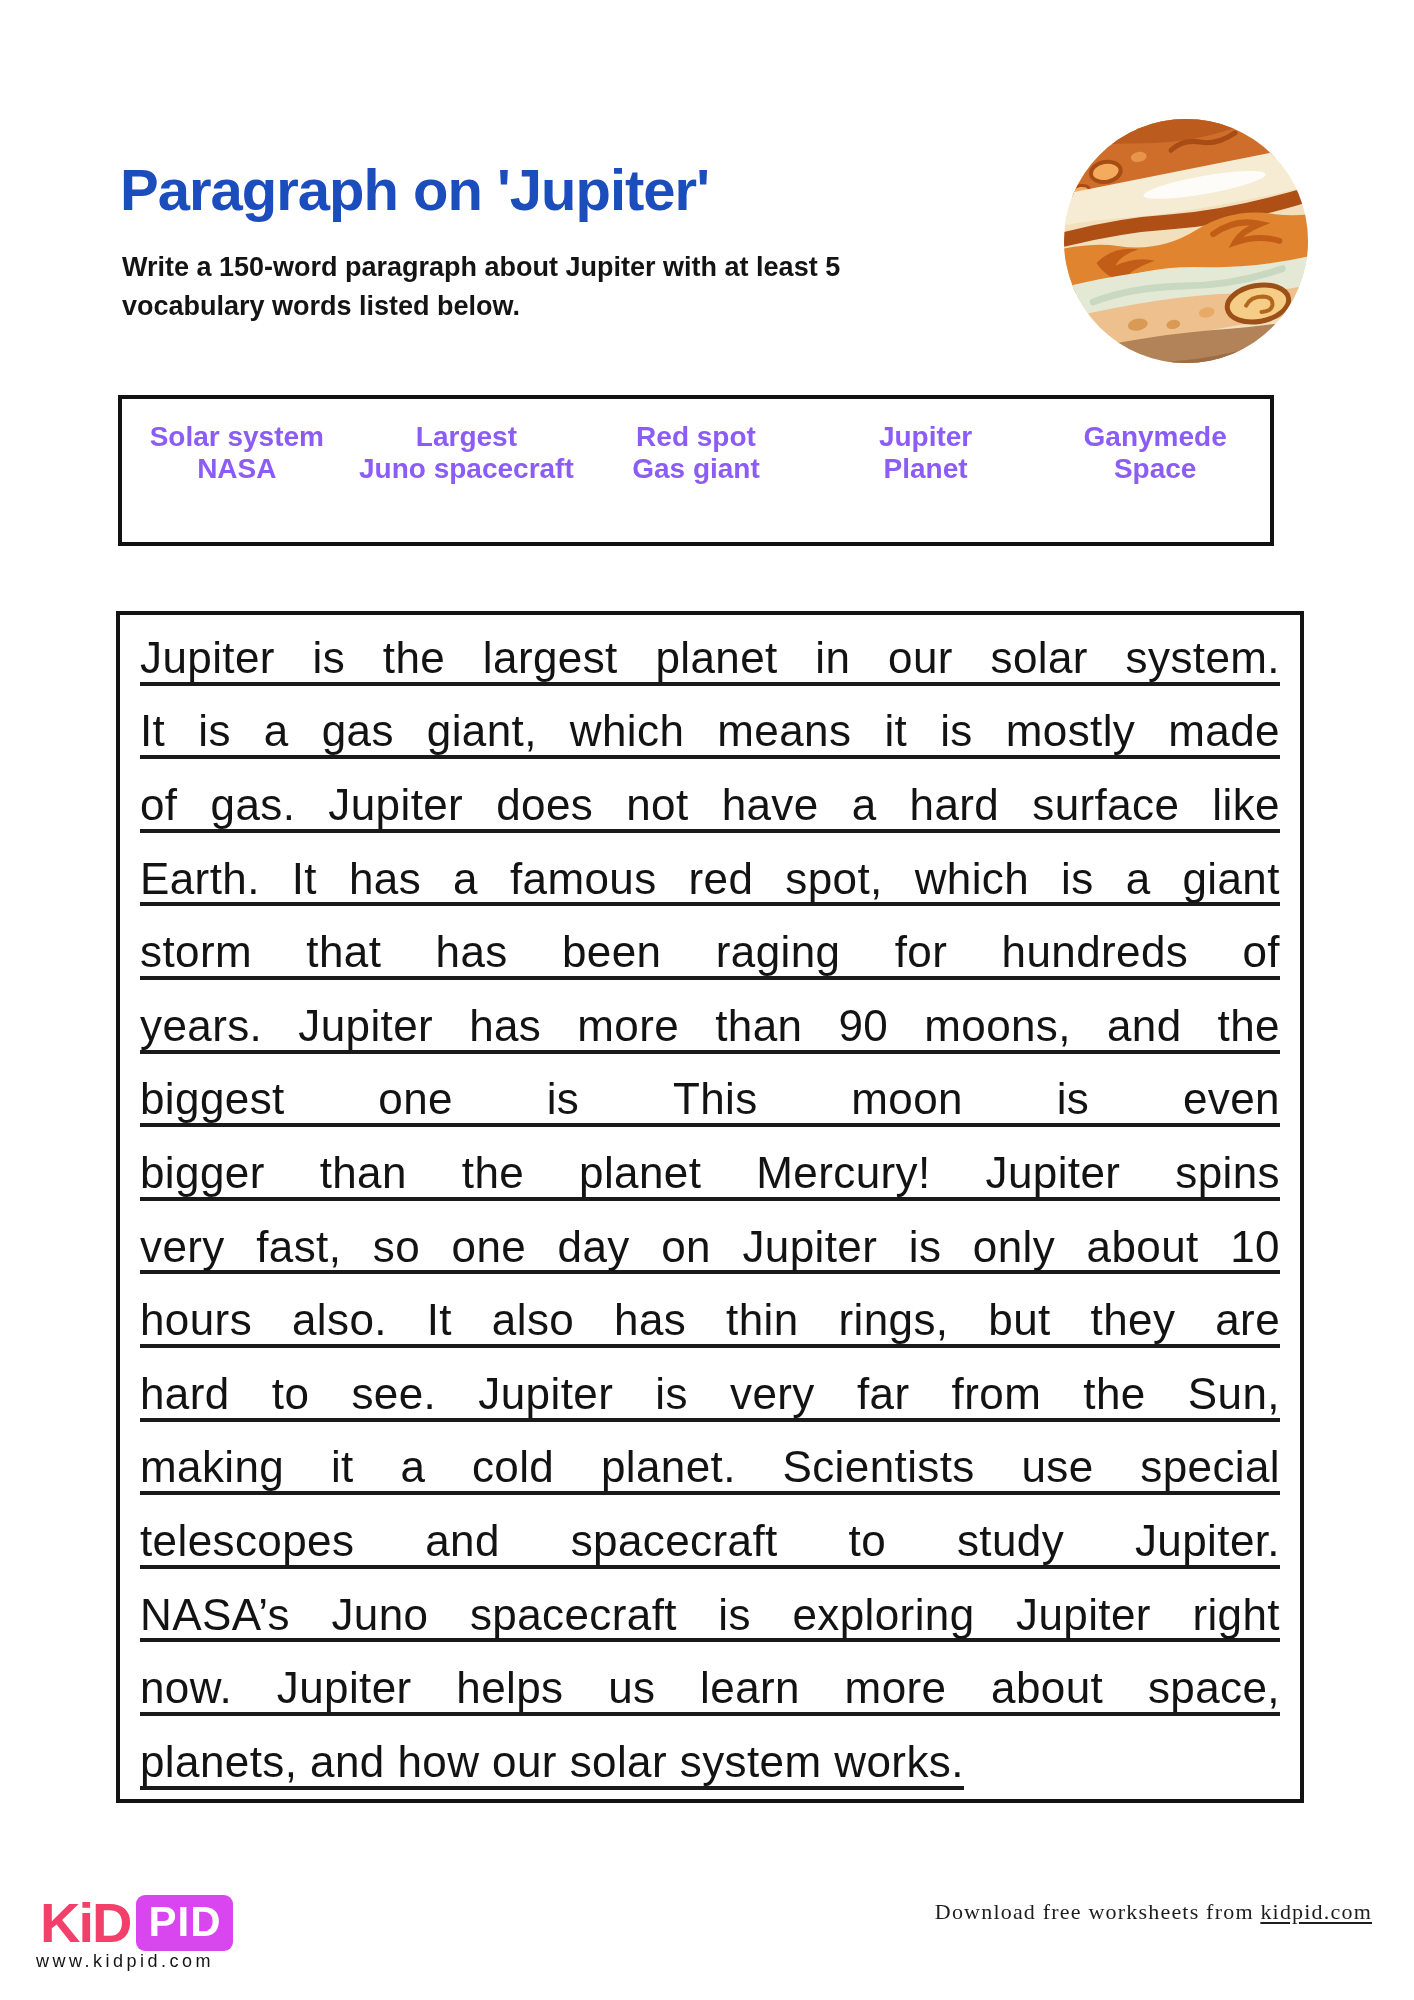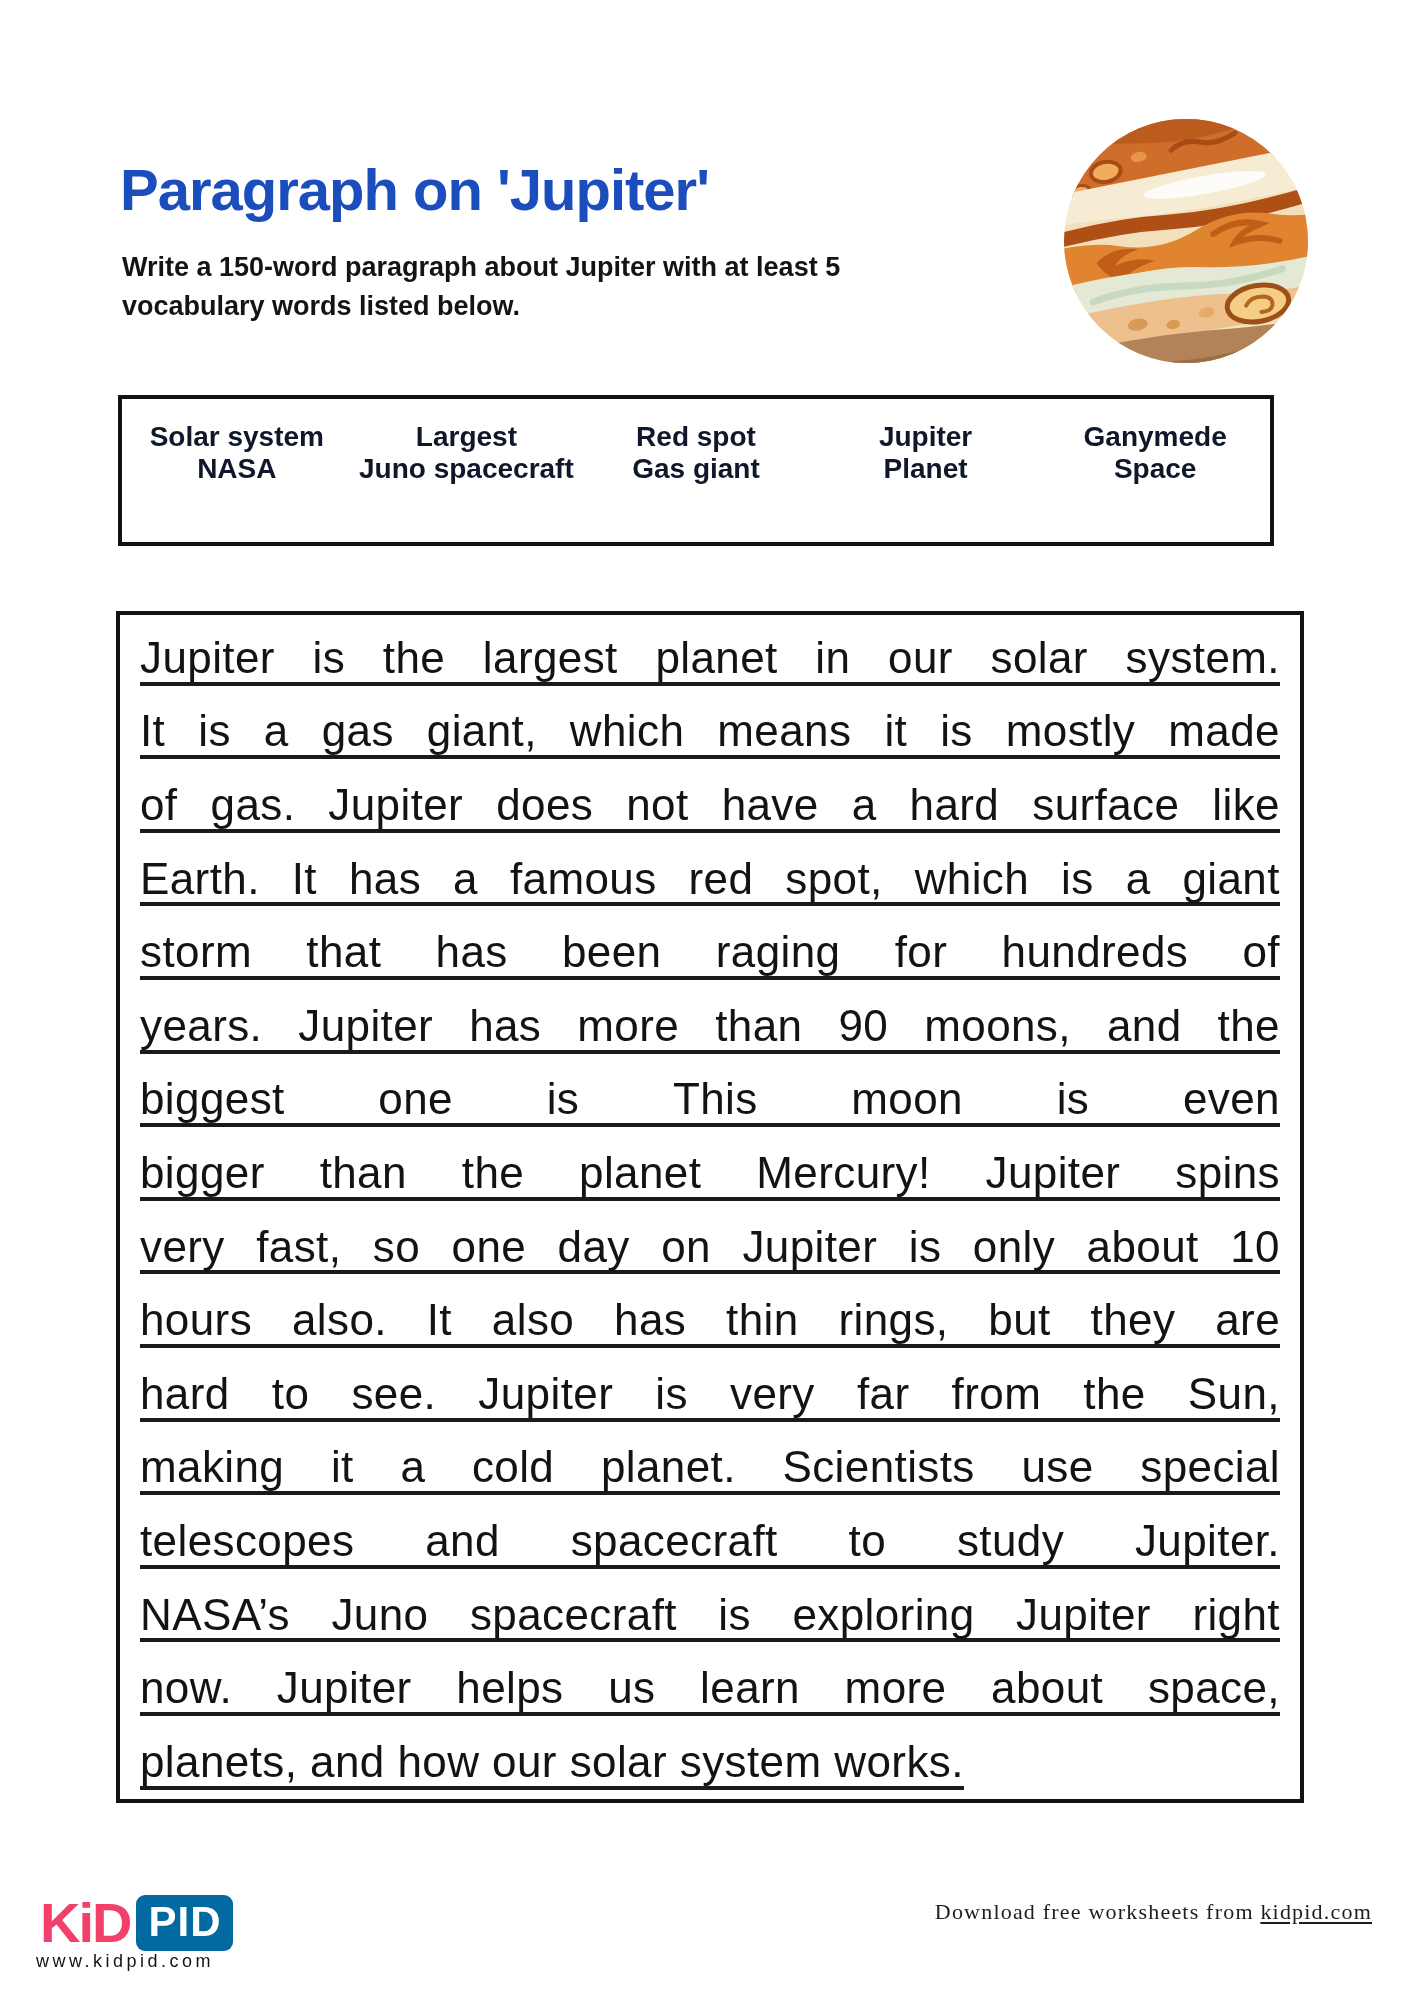--- a/index.html
+++ b/index.html
@@ -25,21 +25,21 @@
 
   
   .vocab-box {
     position:absolute; left:118px; top:395px; width:1156px; height:151px;
     border:4px solid #121212; background:#fff; padding-top:22px;
   }
   .vocab-row { display:flex; width:100%; }
   .vocab-row + .vocab-row { }
   .vocab-cell {
     flex:1 1 20%; text-align:center;
-    font-size:28px; font-weight:700; color:#0f172a; white-space:nowrap;
+    font-size:28px; font-weight:700; color:#8b5cf6; white-space:nowrap;
   }
 
   
   .para-box {
     position:absolute; left:116px; top:611px; width:1188px; height:1192px;
     border:4px solid #131313; background:#fff;
     padding:6px 20px 0 20px;
   }
   .line {
     position:relative; display:flex; justify-content:space-between; align-items:center;
@@ -51,21 +51,21 @@
     content:""; position:absolute; left:0; right:0; bottom:9px; height:4px;
     background:#1a1a1a; z-index:0;
   }
   .line .w { position:relative; z-index:1; }
   .line.last { justify-content:flex-start; gap:0.29em; width:fit-content; }
 
   
   .logo { position:absolute; left:40px; top:1890px; display:flex; align-items:center; }
   .logo-kid { font-size:56px; font-weight:800; letter-spacing:-2px; color:#f2406b; }
   .logo-pid-box {
-    margin-left:6px; background:#0369a1; border-radius:9px;
+    margin-left:6px; background:#d946ef; border-radius:9px;
     padding:3px 12px 5px 12px; display:inline-block;
   }
   .logo-pid { font-size:42px; font-weight:800; color:#ffffff; letter-spacing:1px; }
   .logo-site {
     position:absolute; left:36px; top:1951px;
     font-size:18px; font-weight:400; letter-spacing:3.5px; color:#141414;
   }
   .footer-note {
     position:absolute; right:42px; top:1895px; text-align:right;
     font-family:"Liberation Serif", serif; font-size:22px; line-height:33px;

